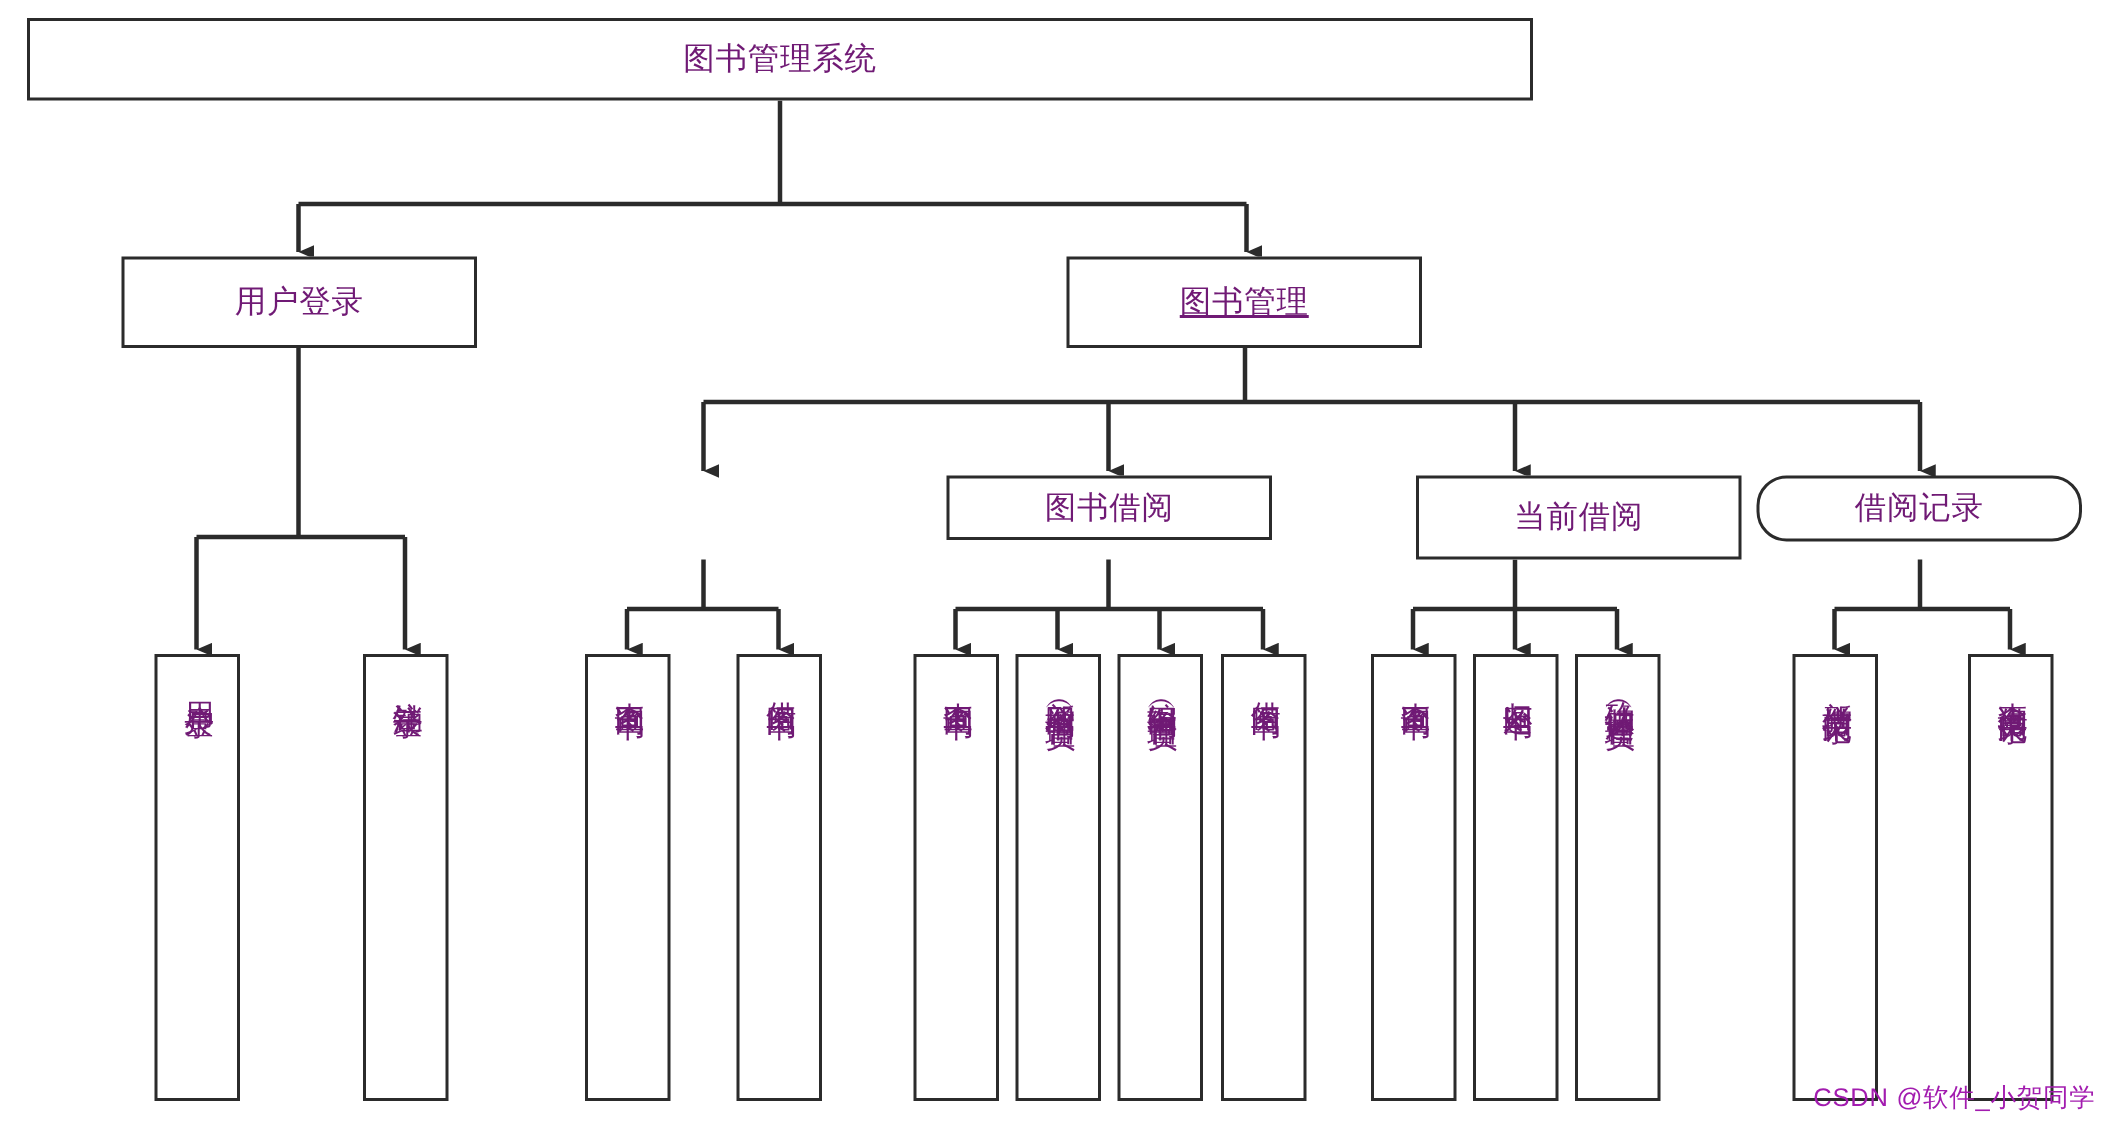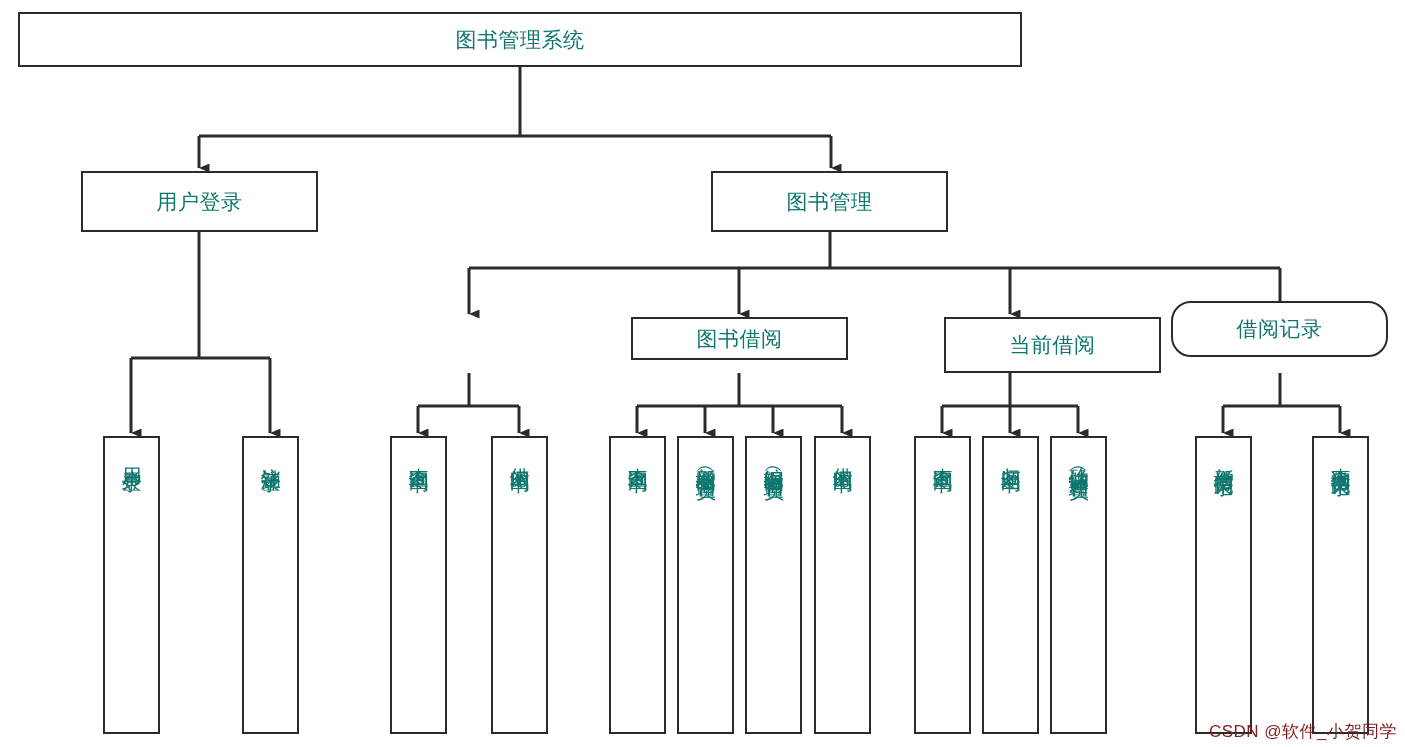--- a/index.html
+++ b/index.html
@@ -27,21 +27,21 @@
     height: 747px;
   }
   .node-box {
     position: absolute;
     box-sizing: border-box;
     border: 2px solid #2b2b2b;
     background: #ffffff;
     display: flex;
     align-items: center;
     justify-content: center;
-    color: #0f766e;
+    color: #701a75;
   }
   .node-label {
     font-size: 21px;
     line-height: 1.1;
     letter-spacing: 0.5px;
     white-space: nowrap;
     user-select: none;
   }
   .node-box.leaf {
     align-items: flex-start;
@@ -54,21 +54,21 @@
     font-size: 20px;
     line-height: 1.18;
     letter-spacing: 2px;
     white-space: normal;
   }
   .watermark {
     position: absolute;
     right: 8px;
     bottom: 4px;
     font-size: 17px;
-    color: #7f1d1d;
+    color: #a21caf;
     letter-spacing: 0.5px;
     user-select: none;
     white-space: nowrap;
   }
 </style>
 </head>
 <body>
 
 <div id="diagram-root">
 
@@ -135,34 +135,34 @@
   </svg>
 
   <div class="node-box" style="left:18px; top:12px; width:1004px; height:55px;">
     <span class="node-label">图书管理系统</span>
   </div>
 
   <div class="node-box" style="left:81px; top:171px; width:237px; height:61px;">
     <span class="node-label">用户登录</span>
   </div>
 
-  <div class="node-box" style="left:711px; top:171px; width:237px; height:61px;">
+  <div class="node-box" style="left:711px; top:171px; width:237px; height:61px;text-decoration:underline;">
     <span class="node-label">图书管理</span>
   </div>
 
 
   <div class="node-box" style="left:631px; top:317px; width:217px; height:43px;">
     <span class="node-label">图书借阅</span>
   </div>
 
   <div class="node-box" style="left:902px; top:317px; width:217px; height:56px;margin-left:42px;">
     <span class="node-label">当前借阅</span>
   </div>
 
-  <div class="node-box" style="left:1171px; top:301px; width:217px; height:56px;border-radius:20px;">
+  <div class="node-box" style="left:1171px; top:317px; width:217px; height:44px;border-radius:20px;">
     <span class="node-label">借阅记录</span>
   </div>
 
   <div class="node-box leaf" style="left:103px; top:436px; width:57px; height:298px;">
     <span class="node-label">用户登录</span>
   </div>
   <div class="node-box leaf" style="left:242px; top:436px; width:57px; height:298px;">
     <span class="node-label">注销登录</span>
   </div>
 

